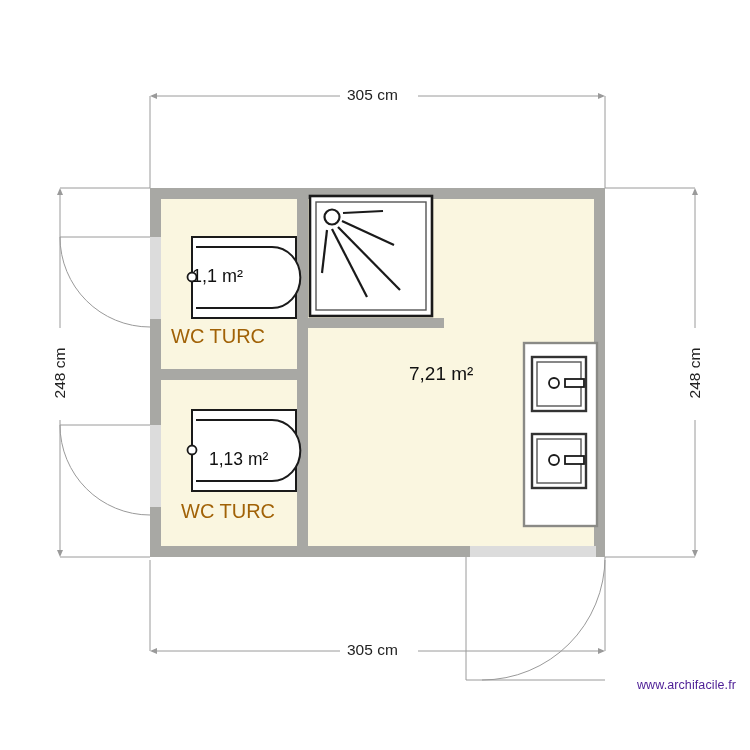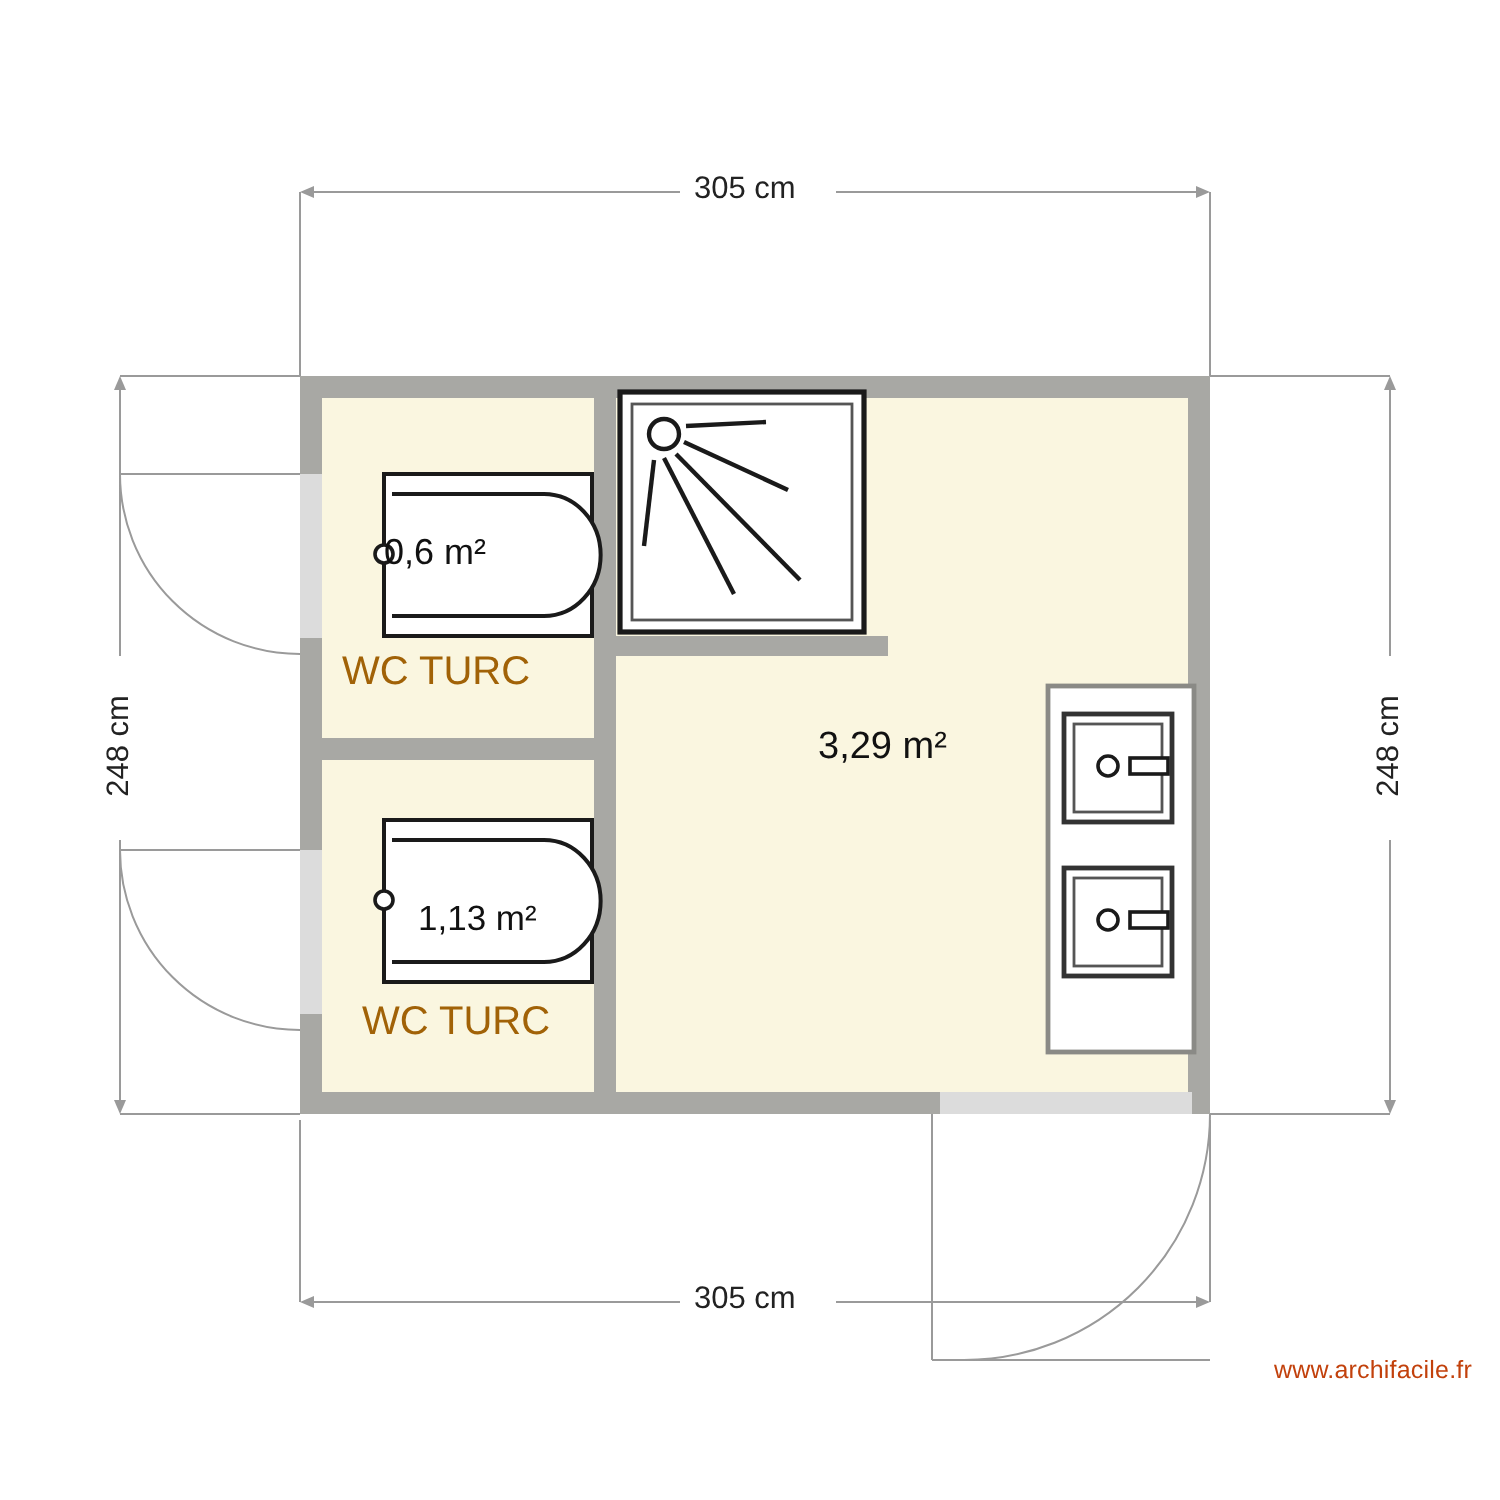--- a/index.html
+++ b/index.html
@@ -21,21 +21,21 @@
     left: 0; top: 0;
     width: 750px;
     height: 750px;
   }
 
   .watermark {
     position: absolute;
     right: 14px;
     bottom: 58px;
     font-size: 12.5px;
-    color: #c2410c;
+    color: #4c1d95;
     letter-spacing: .1px;
     font-family: "Liberation Sans", sans-serif;
     white-space: nowrap;
   }
 
   
   .plan-text {
     position: absolute;
     font-family: "Liberation Sans", sans-serif;
     white-space: nowrap;
@@ -192,23 +192,23 @@
 </svg>
 
 <div class="plan-text dim-label" style="left:347px; top:86px;">305 cm</div>
 
 <div class="plan-text dim-label" style="left:347px; top:641px;">305 cm</div>
 
 <div class="plan-text dim-label vertical" style="left:28px; top:364px; width:64px; text-align:center;">248 cm</div>
 
 <div class="plan-text dim-label vertical" style="left:663px; top:364px; width:64px; text-align:center;">248 cm</div>
 
-<div class="plan-text area-label" style="left:192px; top:266px;">0,6 m²</div>
+<div class="plan-text area-label" style="left:192px; top:266px;">1,1 m²</div>
 
 <div class="plan-text room-name" style="left:171px; top:325px;">WC TURC</div>
 
 <div class="plan-text area-label small" style="left:181px; top:449px;">1,13 m²</div>
 
 <div class="plan-text room-name" style="left:181px; top:500px;">WC TURC</div>
 
-<div class="plan-text area-label" style="left:409px; top:363px; font-size:19px;">3,29 m²</div>
+<div class="plan-text area-label" style="left:409px; top:363px; font-size:19px;">7,21 m²</div>
 
 <div class="watermark">www.archifacile.fr</div>
 
 </body></html>

